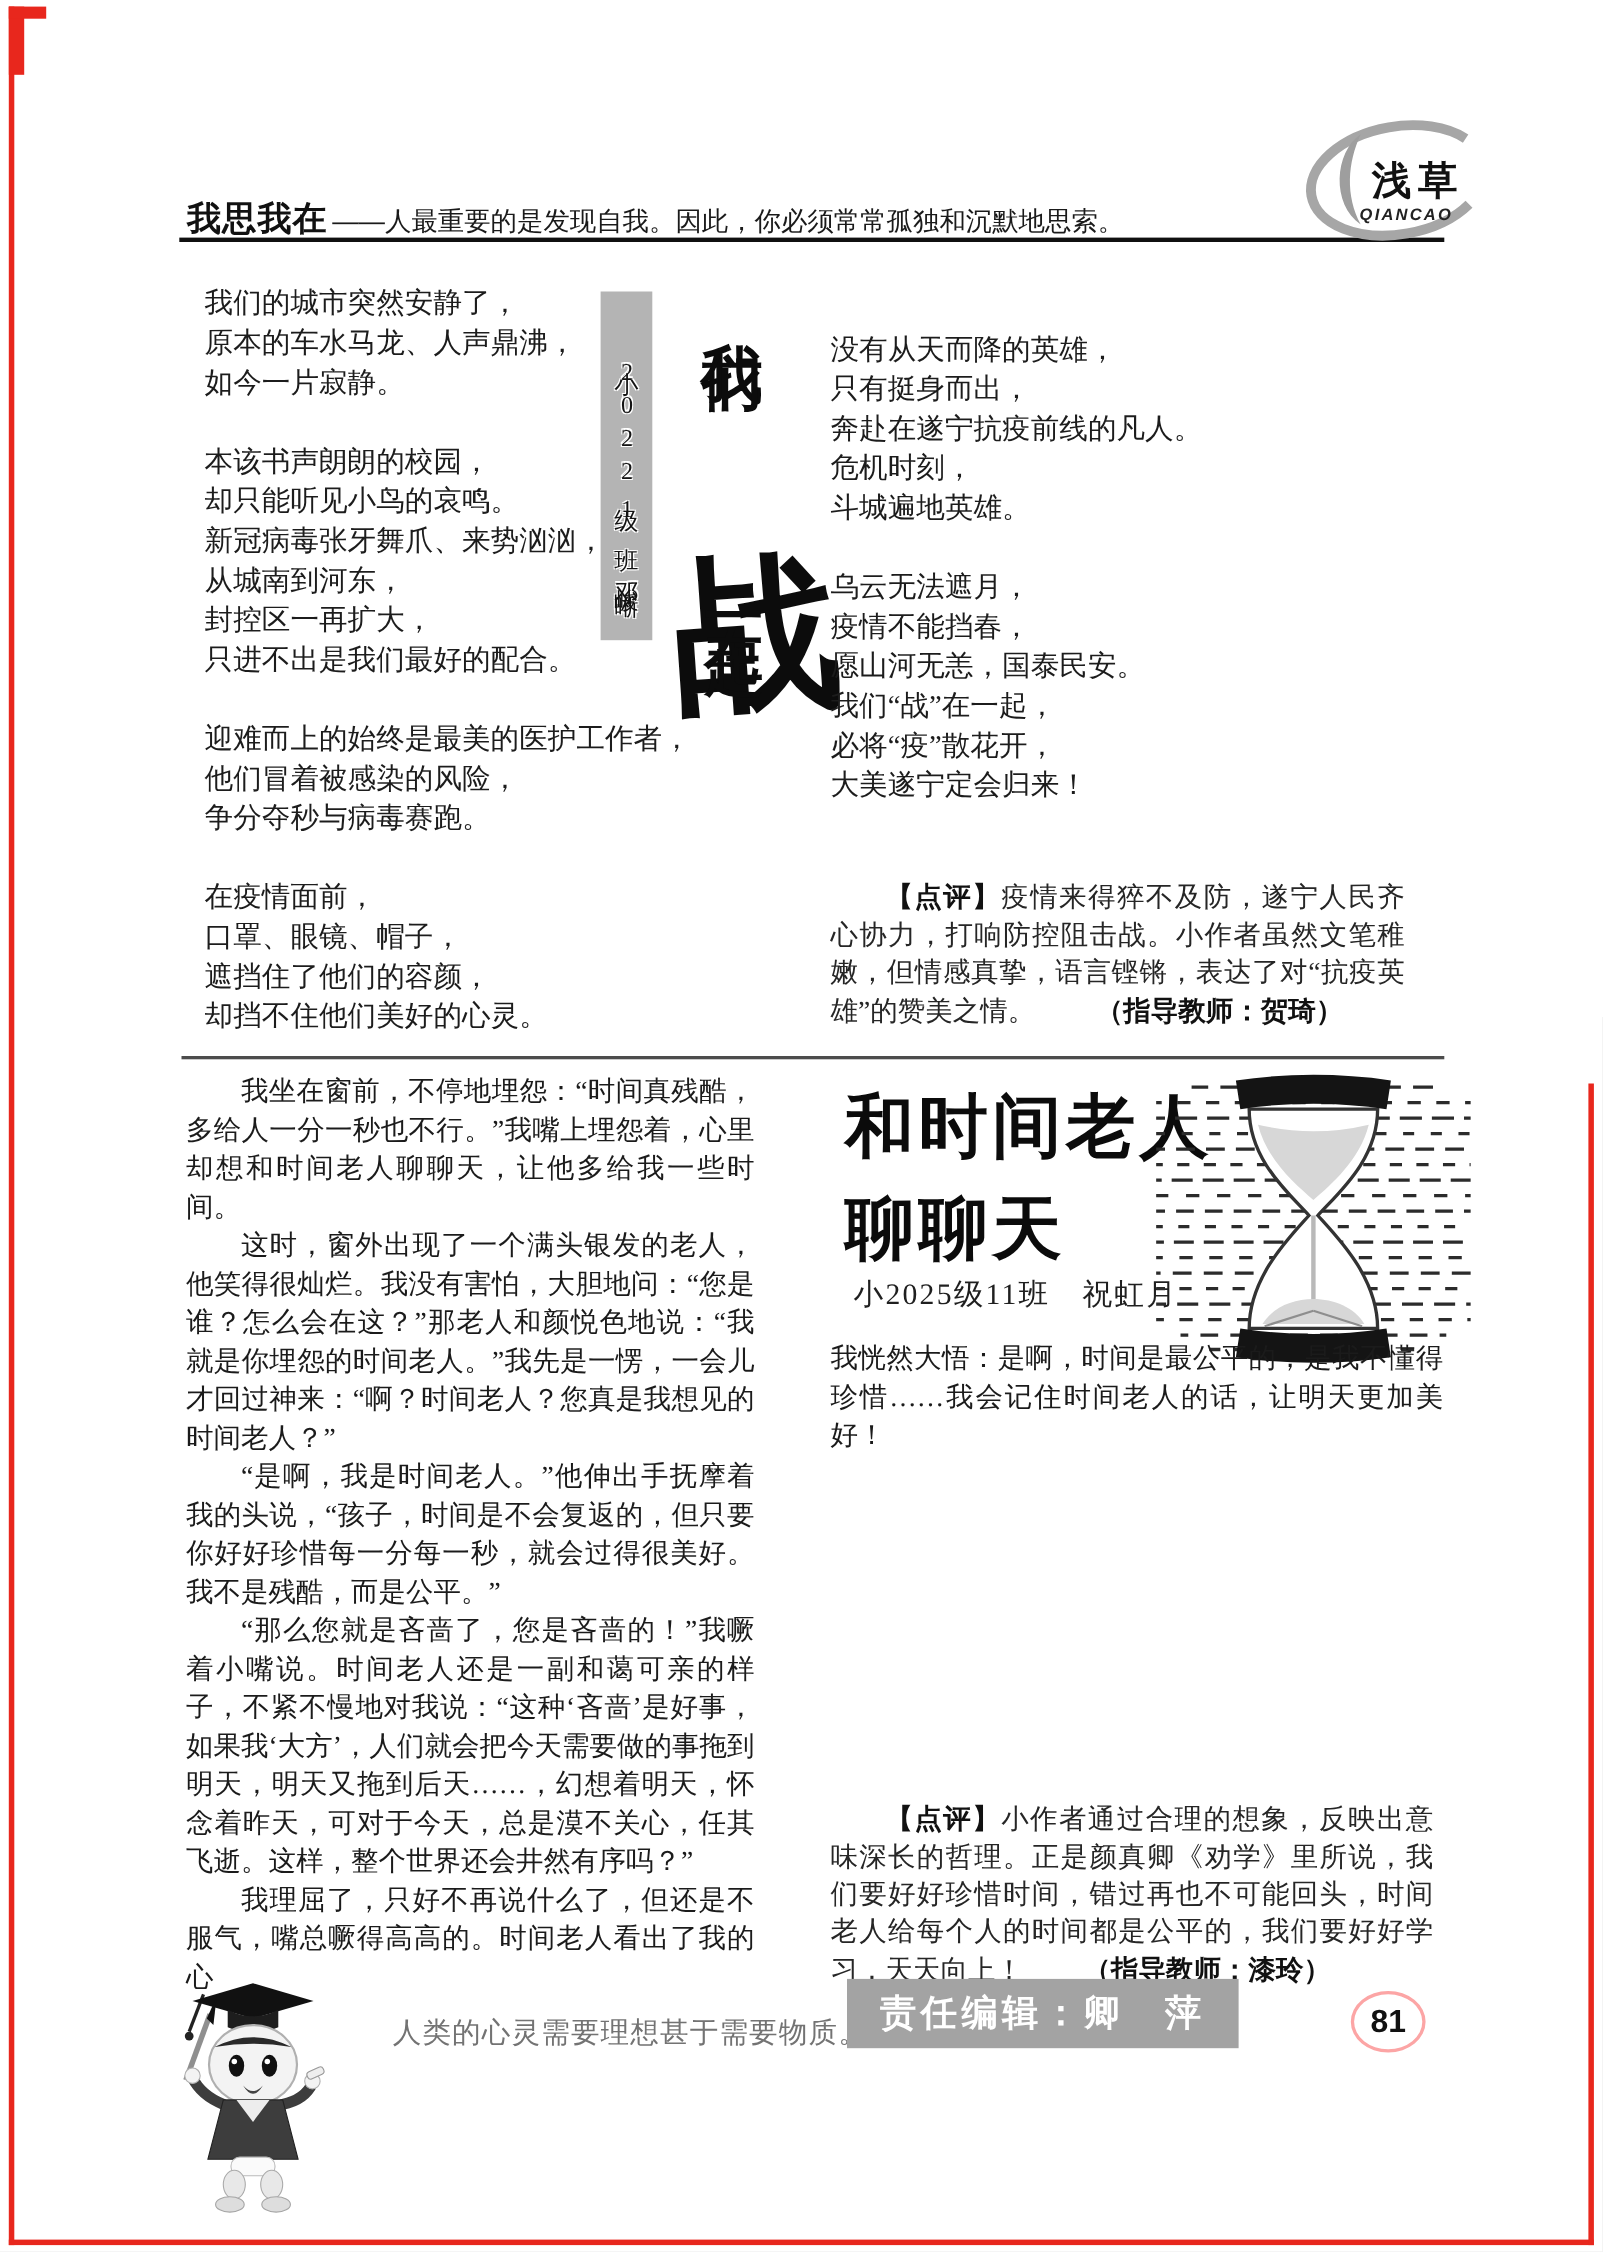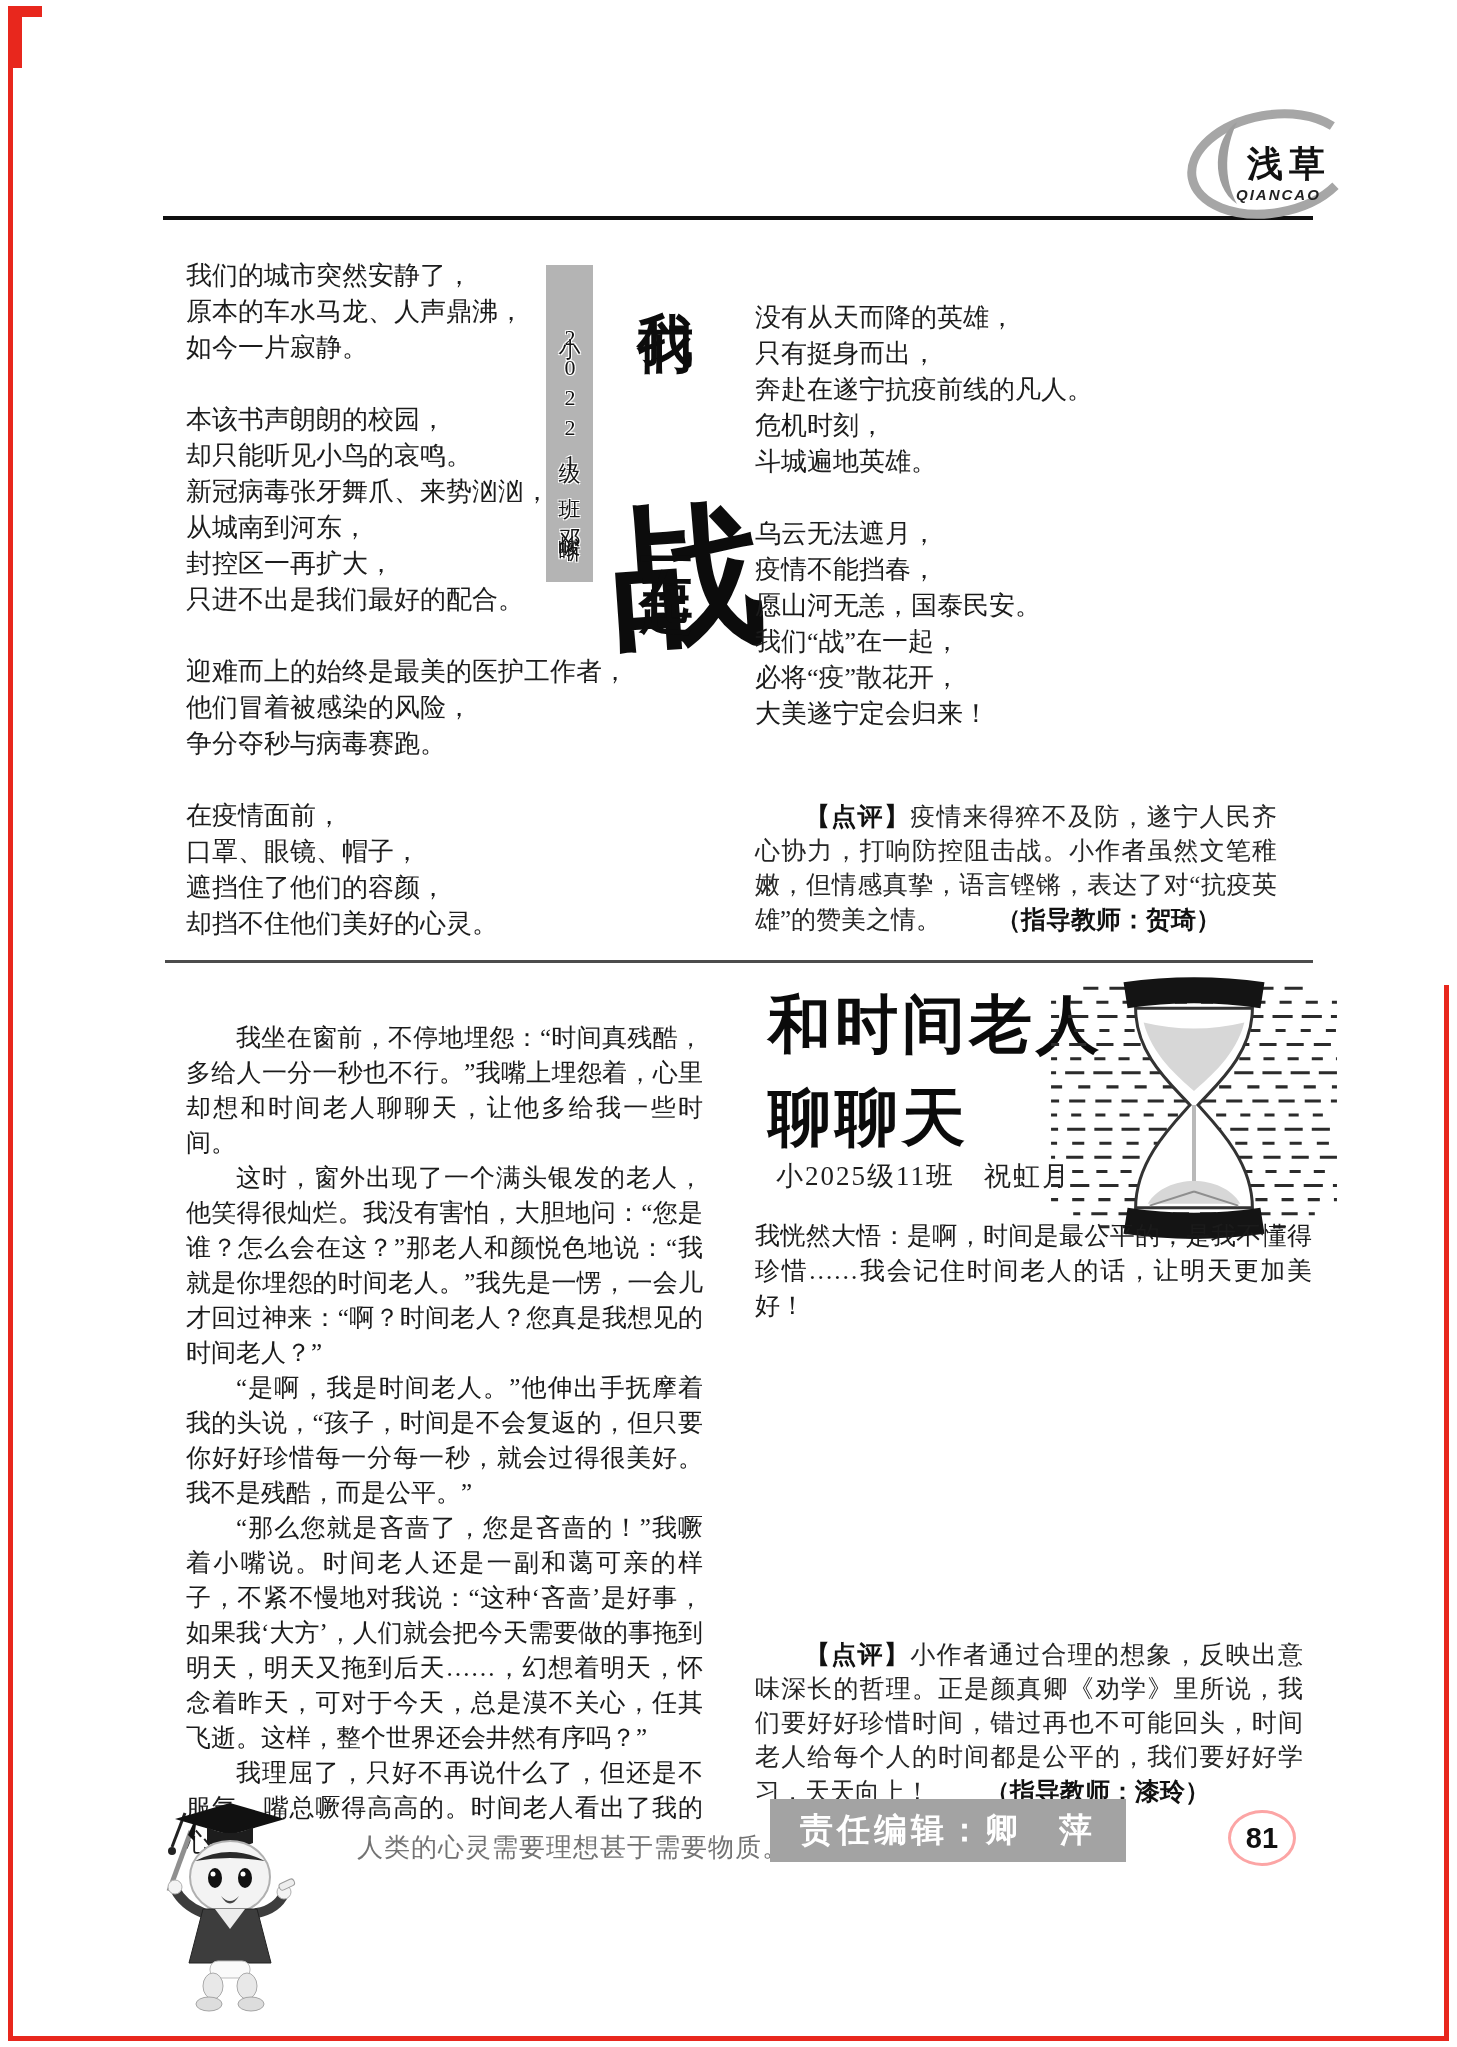--- a/index.html
+++ b/index.html
@@ -49,21 +49,21 @@
                                         font-weight:bold;color:#111;}
   .comment .c-teacher{margin-left:2.2em;white-space:nowrap;}
   .comment1{left:755px;top:774px;width:522px;}
   .comment2{left:755px;top:1612px;width:548px;}
 
   .divider{left:165px;top:960px;width:1148px;height:3px;background:#4c4c4c;}
 
   
   .essay{font-size:25px;line-height:35px;text-align:justify;color:#1b1b1b;}
   .essay .para{text-indent:2em;margin:0;}
-  .essay-left{left:186px;top:975px;width:517px;margin-top:45px;}
+  .essay-left{left:169px;top:975px;width:517px;}
   .essay-right{left:755px;top:1218px;width:557px;}
   .essay-right .para:first-child{text-indent:0;}
 
   
   .a2-title{left:768px;top:978px;font-family:"Liberation Sans","DejaVu Sans",sans-serif;
             font-weight:900;font-size:63px;line-height:93px;color:#0b0b0b;letter-spacing:4px;}
   .a2-byline{left:776px;top:1158px;font-size:27px;letter-spacing:2px;color:#1f1f1f;}
 
   
   .motto{left:336px;top:1830px;font-size:26px;letter-spacing:1px;color:#737373;
@@ -80,20 +80,24 @@
 <body>
 
 <div class="page">
 
   <div class="abs red red-left"></div>
   <div class="abs red red-corner-v"></div>
   <div class="abs red red-corner-h"></div>
   <div class="abs red red-bottom"></div>
   <div class="abs red red-right"></div>
 
+  <div class="abs header">
+    <span class="h-title">我思我在</span>
+    <span class="h-sub">——人最重要的是发现自我。因此，你必须常常孤独和沉默地思索。</span>
+  </div>
   <div class="abs header-rule"></div>
 
   <div class="abs" style="left:1183px;top:96px;width:175px;height:135px;">
     <svg width="175" height="135" viewBox="0 0 175 135">
       <ellipse cx="88" cy="68" rx="84" ry="52" fill="#ffffff"></ellipse>
       <ellipse cx="88" cy="68" rx="80" ry="49" fill="none" stroke="#a6a6a6" stroke-width="9" stroke-dasharray="340 85" stroke-dashoffset="-40" transform="rotate(-10 88 68)"></ellipse>
       <path d="M54 26 C30 42 27 90 54 108 C40 82 42 52 54 26 Z" fill="#9e9e9e"></path>
       <text x="64" y="80" font-size="36" font-weight="bold" letter-spacing="6" font-family="Liberation Serif, DejaVu Serif, serif" fill="#111">浅草</text>
       <text x="53" y="104" font-size="15" font-style="italic" font-weight="bold" letter-spacing="2" font-family="Liberation Sans, DejaVu Sans, sans-serif" fill="#222">QIANCAO</text>
     </svg>

